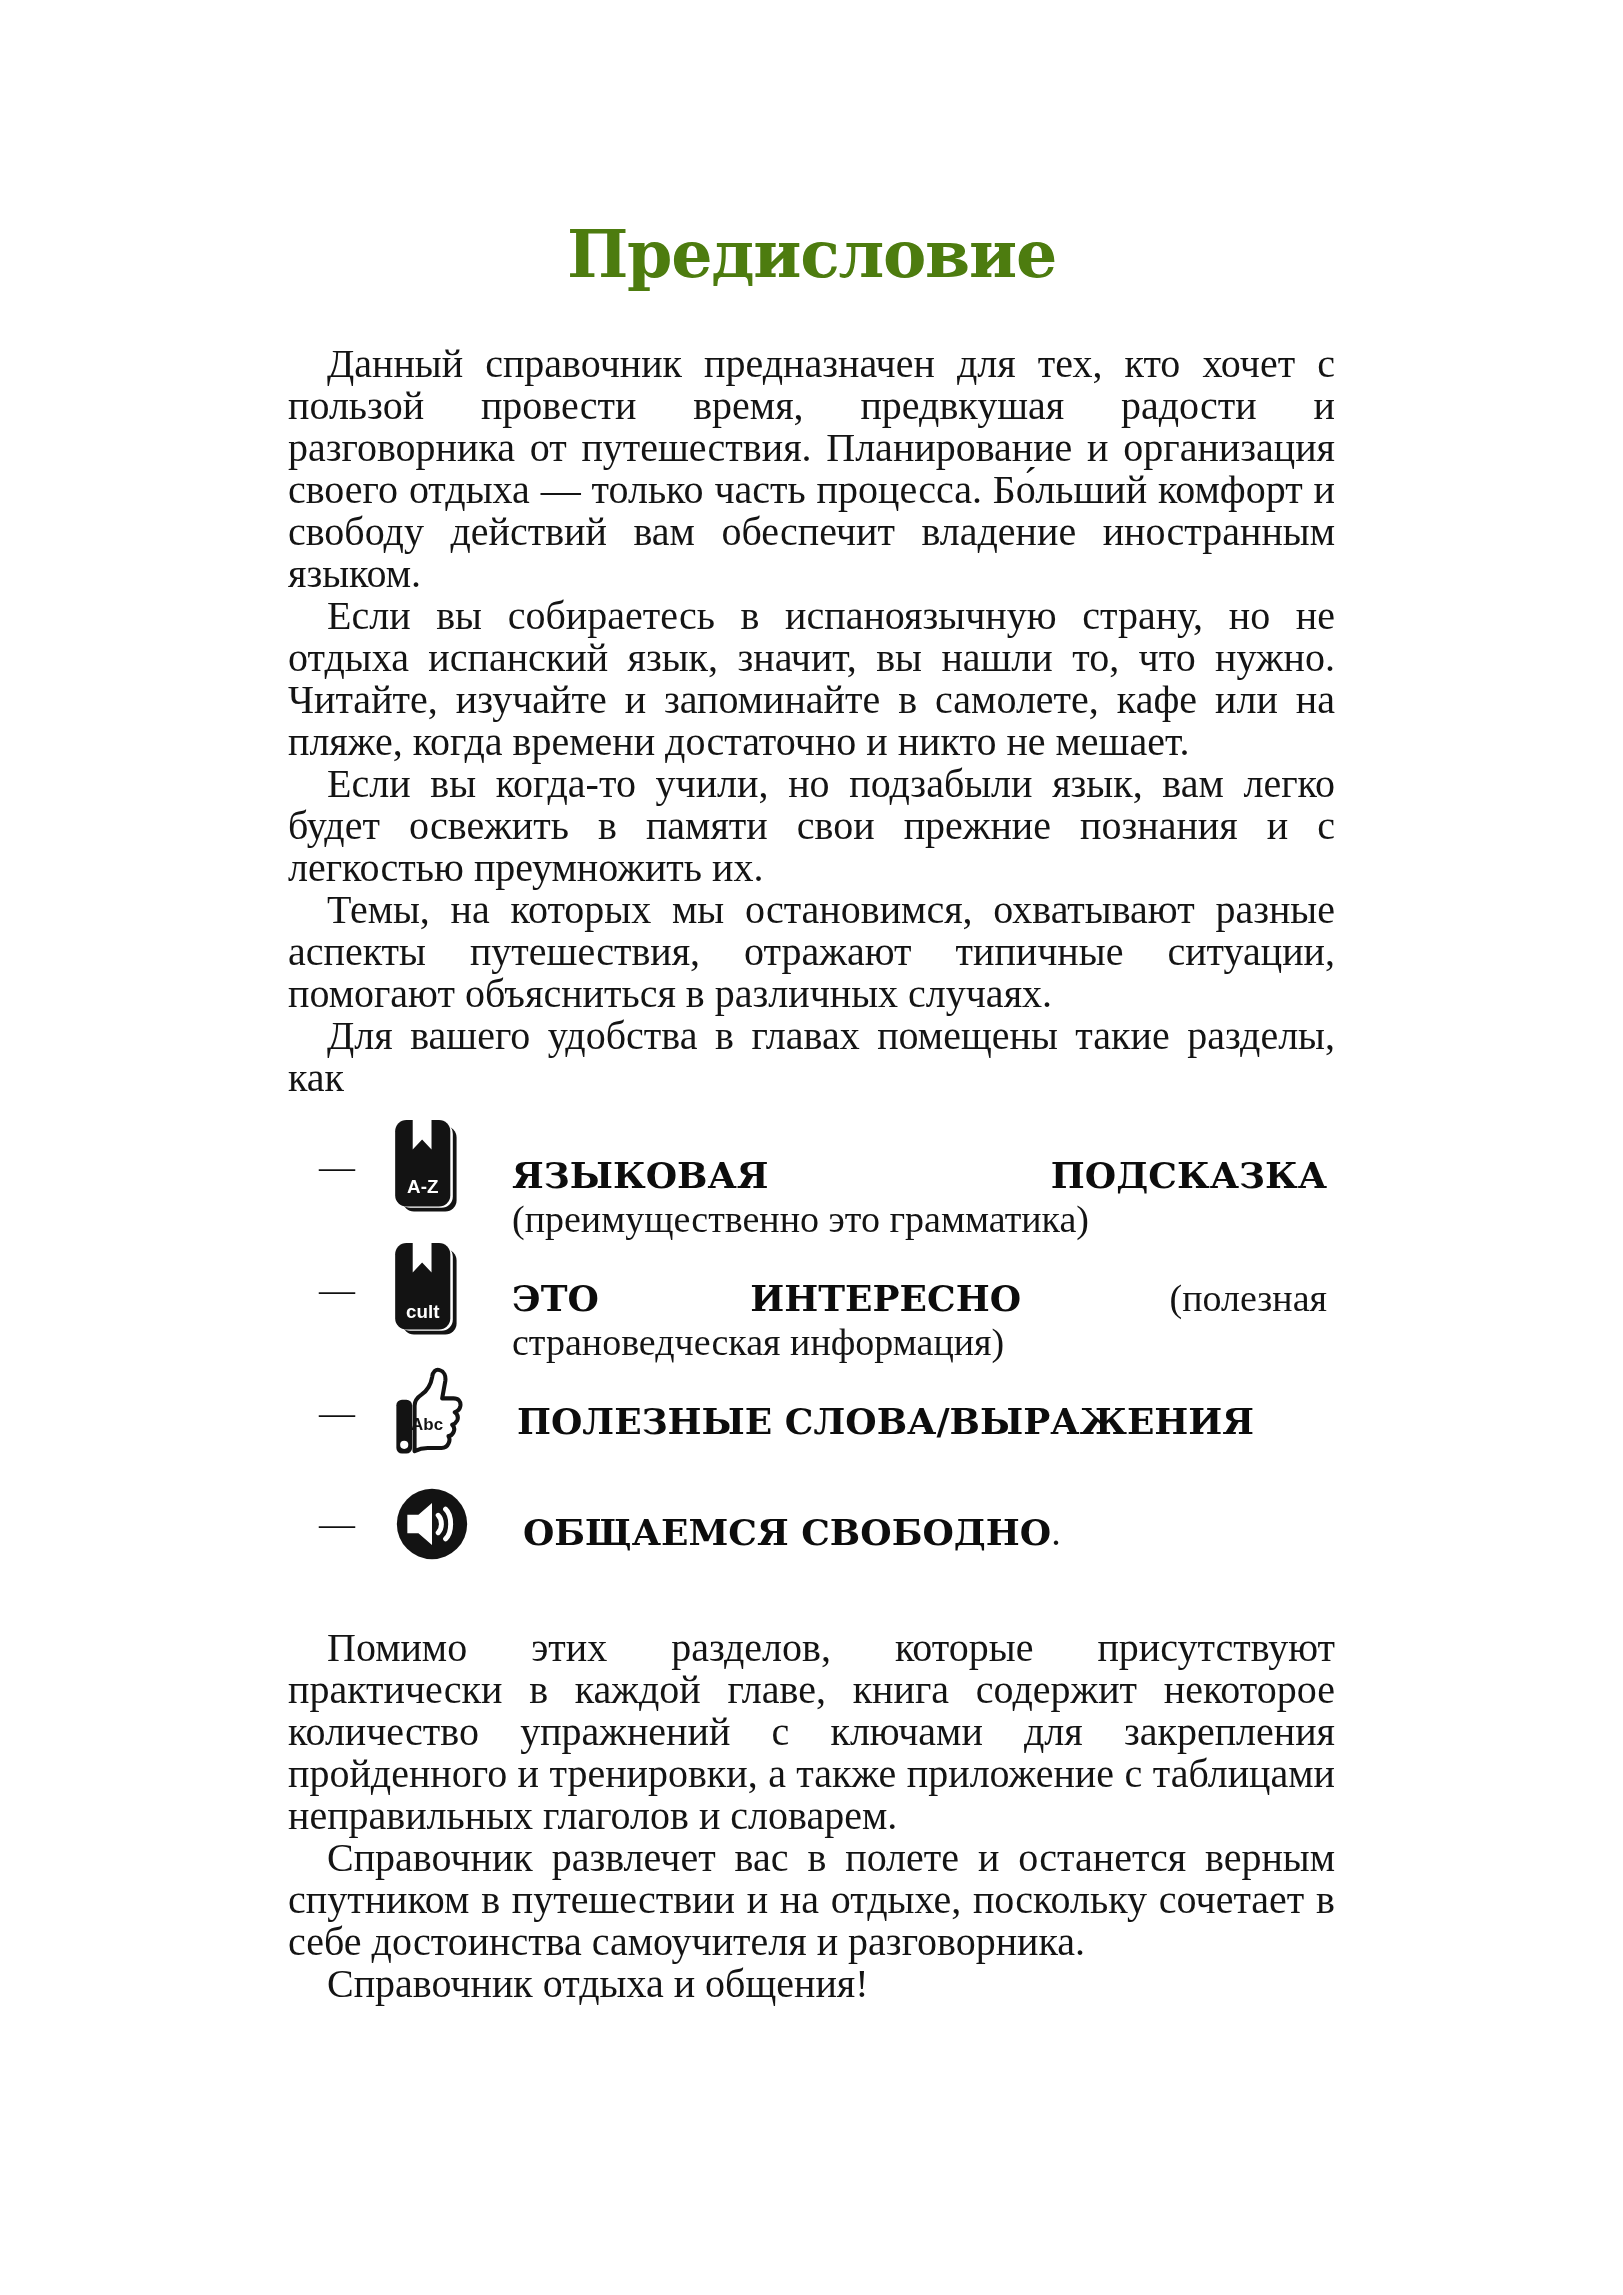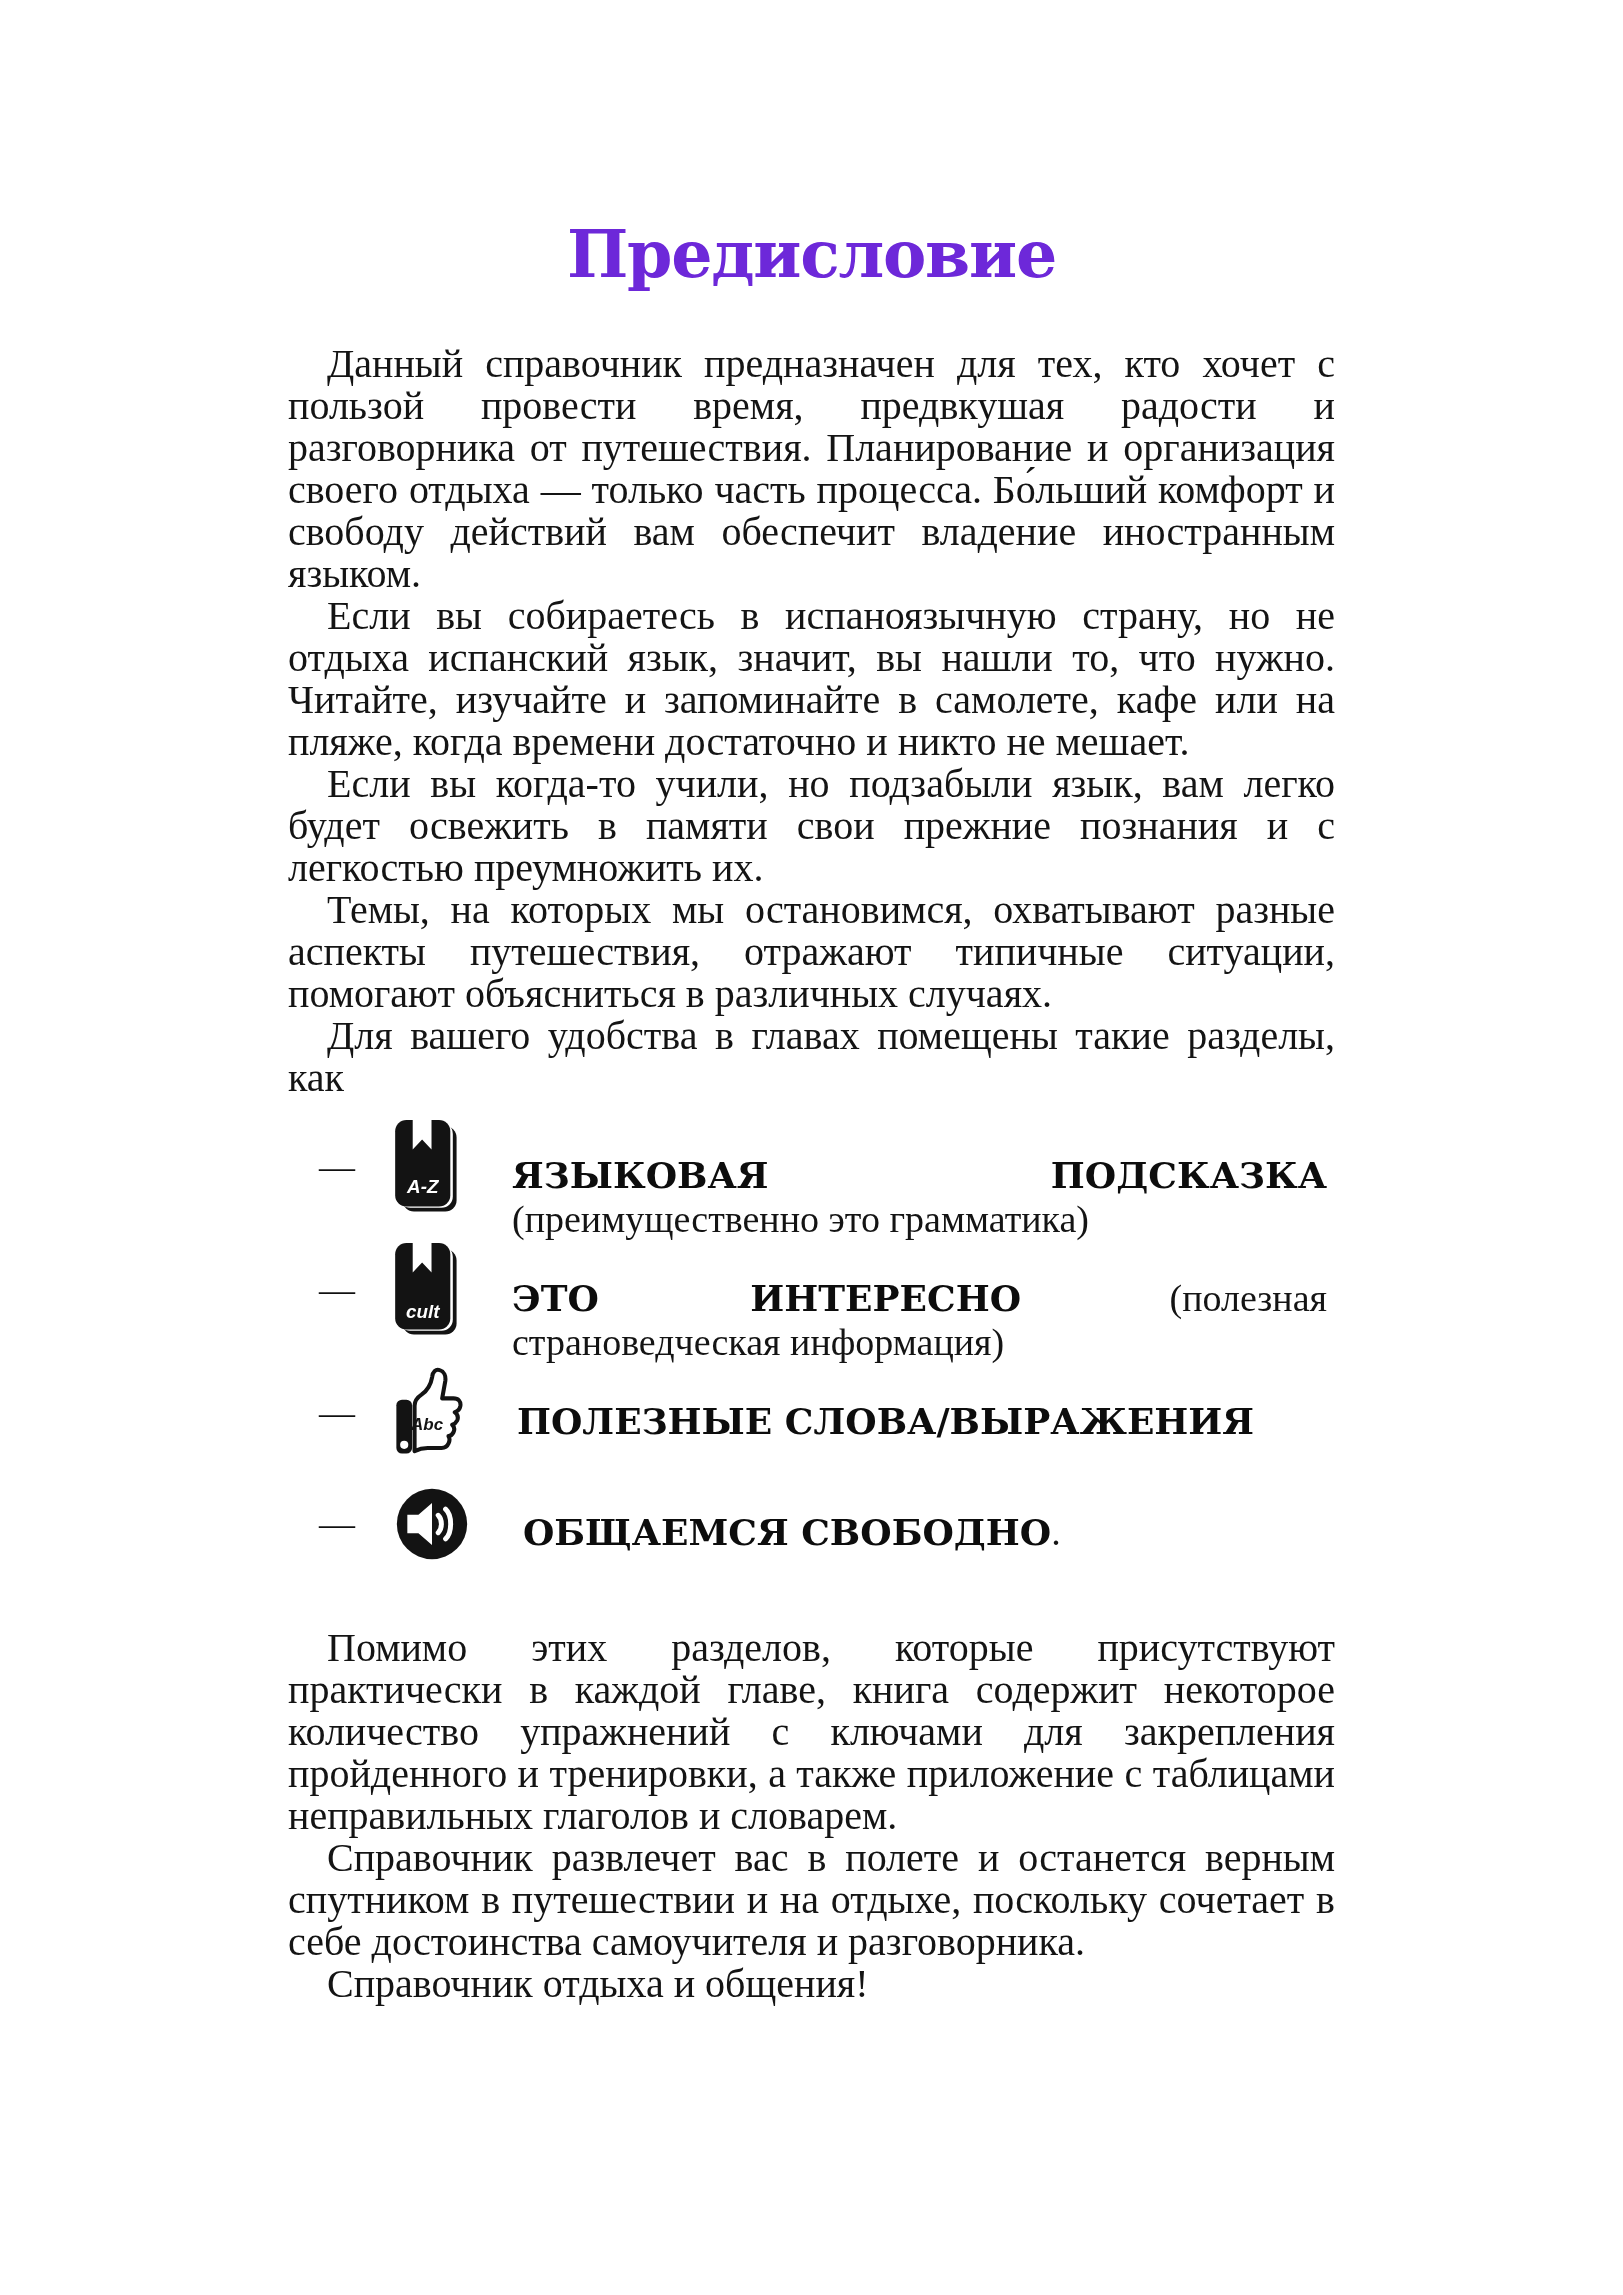--- a/index.html
+++ b/index.html
@@ -16,21 +16,21 @@
     width: 1047px;
   }
   .title {
     margin: 220px 0 55px 0;
     text-align: center;
     font-family: "DejaVu Serif", serif;
     font-weight: bold;
     font-size: 65px;
     line-height: 1.05;
     letter-spacing: -1.3px;
-    color: #6d28d9;
+    color: #4d7c0f;
   }
   .body-par {
     margin: 0;
     font-size: 40px;
     line-height: 42px;
     text-align: justify;
     text-indent: 39px;
     hyphens: auto;
   }
   .features { margin: 46px 0 0 0; padding: 0; }
@@ -47,21 +47,20 @@
     box-sizing: content-box;
     font-size: 36px;
     line-height: 44px;
     color: #101010;
   }
   .feature-iconbox {
     flex: 0 0 63px;
     margin-right: 46px;
     display: flex;
     justify-content: flex-start;
-    font-style: italic;
   }
   .icon-book    { margin-top: -25px; }
   .icon-thumb   { margin-top: -24px; }
   .icon-speaker { margin-top: -15.7px; }
   .feature-text {
     flex: 1;
     margin: 8px;
     font-size: 38px;
     line-height: 44px;
     text-align: justify;

